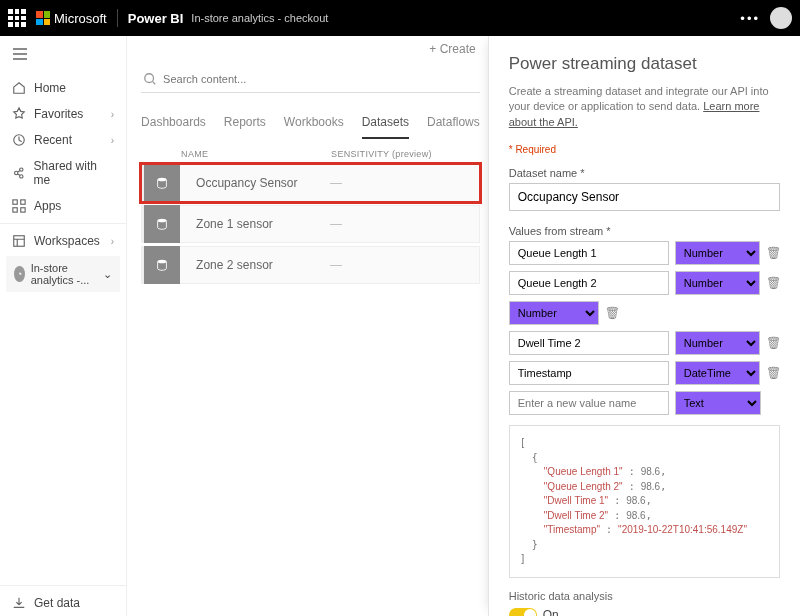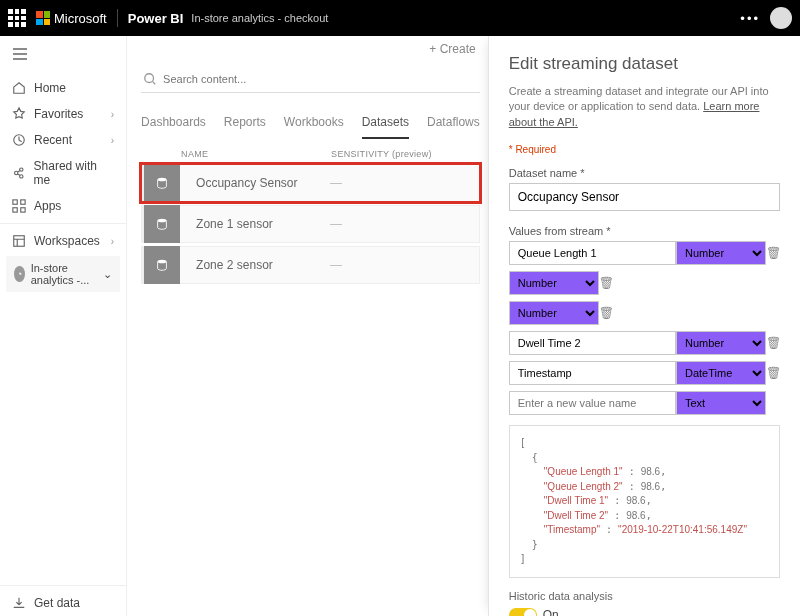--- a/index.html
+++ b/index.html
@@ -55,21 +55,21 @@
     .center .row.highlight { outline:3px solid #d93025; outline-offset:-1px; }
     
     
     .panel { width:340px; border-left:1px solid #e4e4e4; padding:18px 20px 14px 20px; overflow:auto; box-shadow:-6px 0 10px -6px rgba(0,0,0,.12); font-size:12px; color:#444; background:#fff; }
     .panel h2 { font-size:17px; font-weight:400; color:#555; margin-bottom:10px; }
     .panel .desc { font-size:11px; color:#777; line-height:1.4; margin-bottom:14px; }
     .panel .desc a { color:#555; text-decoration:underline; }
     .panel .req { font-size:10px; color:#d83b01; margin-bottom:12px; }
     .panel label.fld { display:block; font-size:11px; color:#555; margin-bottom:4px; }
     .panel input.text { width:100%; border:1px solid #c8c8c8; padding:6px 8px; font-size:12px; margin-bottom:14px; }
-    .panel .valrow { display:flex; gap:0; align-items:center; margin-bottom:6px; }
+    .panel .valrow { display:flex; gap:6px; align-items:center; margin-bottom:6px; }
     .panel .valrow input { flex:1; border:1px solid #c8c8c8; padding:5px 8px; font-size:11px; }
     .panel .valrow select { width:90px; border:1px solid #c8c8c8; padding:4px 4px; font-size:11px; background:#8b5cf6; }
     .panel .valrow .trash { width:14px;color:#888;cursor:pointer;font-size:12px; }
     .panel .code { border:1px solid #ddd; padding:10px; font-family:"Consolas",monospace; font-size:10px; line-height:1.45; color:#777; margin:10px 0 12px 0; white-space:pre; overflow:auto; }
     .panel .code .str { color:#c0504d; }
     .panel .histlabel { font-size:11px; color:#666; margin-bottom:6px; }
     .panel .toggle { display:flex; align-items:center; gap:6px; }
     .panel .toggle .sw { width:28px;height:14px;border-radius:8px;background:#f2c811;position:relative; }
     .panel .toggle .sw::after { content:"";position:absolute;right:1px;top:1px;width:12px;height:12px;border-radius:50%;background:#fff; }
   </style>
@@ -221,33 +221,34 @@
             <ellipse cx="8" cy="4" rx="5" ry="2"></ellipse>
             <path d="M3 4v8c0 1.1 2.2 2 5 2s5-.9 5-2V4" fill="none" stroke="#fff"></path>
           </svg>
         </span>
       <span class="name">Zone 2 sensor</span>
       <span class="sens">—</span>
     </div>
   </div>
 
   <div class="panel">
-    <h2>Edit streaming dataset</h2>
+    <h2>Power streaming dataset</h2>
     <div class="desc"><span>Create a streaming dataset and integrate our API into your device or application to send data. </span><a href="#">Learn more about the API.</a></div>
     <div class="req">* Required</div>
     <label class="fld"><span>Dataset name *</span></label>
     <input class="text" value="Occupancy Sensor" style="">
     <label class="fld"><span>Values from stream *</span></label>
 
     <div class="valrow">
       <input value="Queue Length 1" style="">
       <select><option>Number</option></select>
       <span class="trash">🗑</span>
     </div>
     <div class="valrow">
+      <input value="Queue Length 2" style="">
       <select><option>Number</option></select>
       <span class="trash">🗑</span>
     </div>
     <div class="valrow">
       <select><option>Number</option></select>
       <span class="trash">🗑</span>
     </div>
     <div class="valrow">
       <input value="Dwell Time 2" style="">
       <select><option>Number</option></select>

